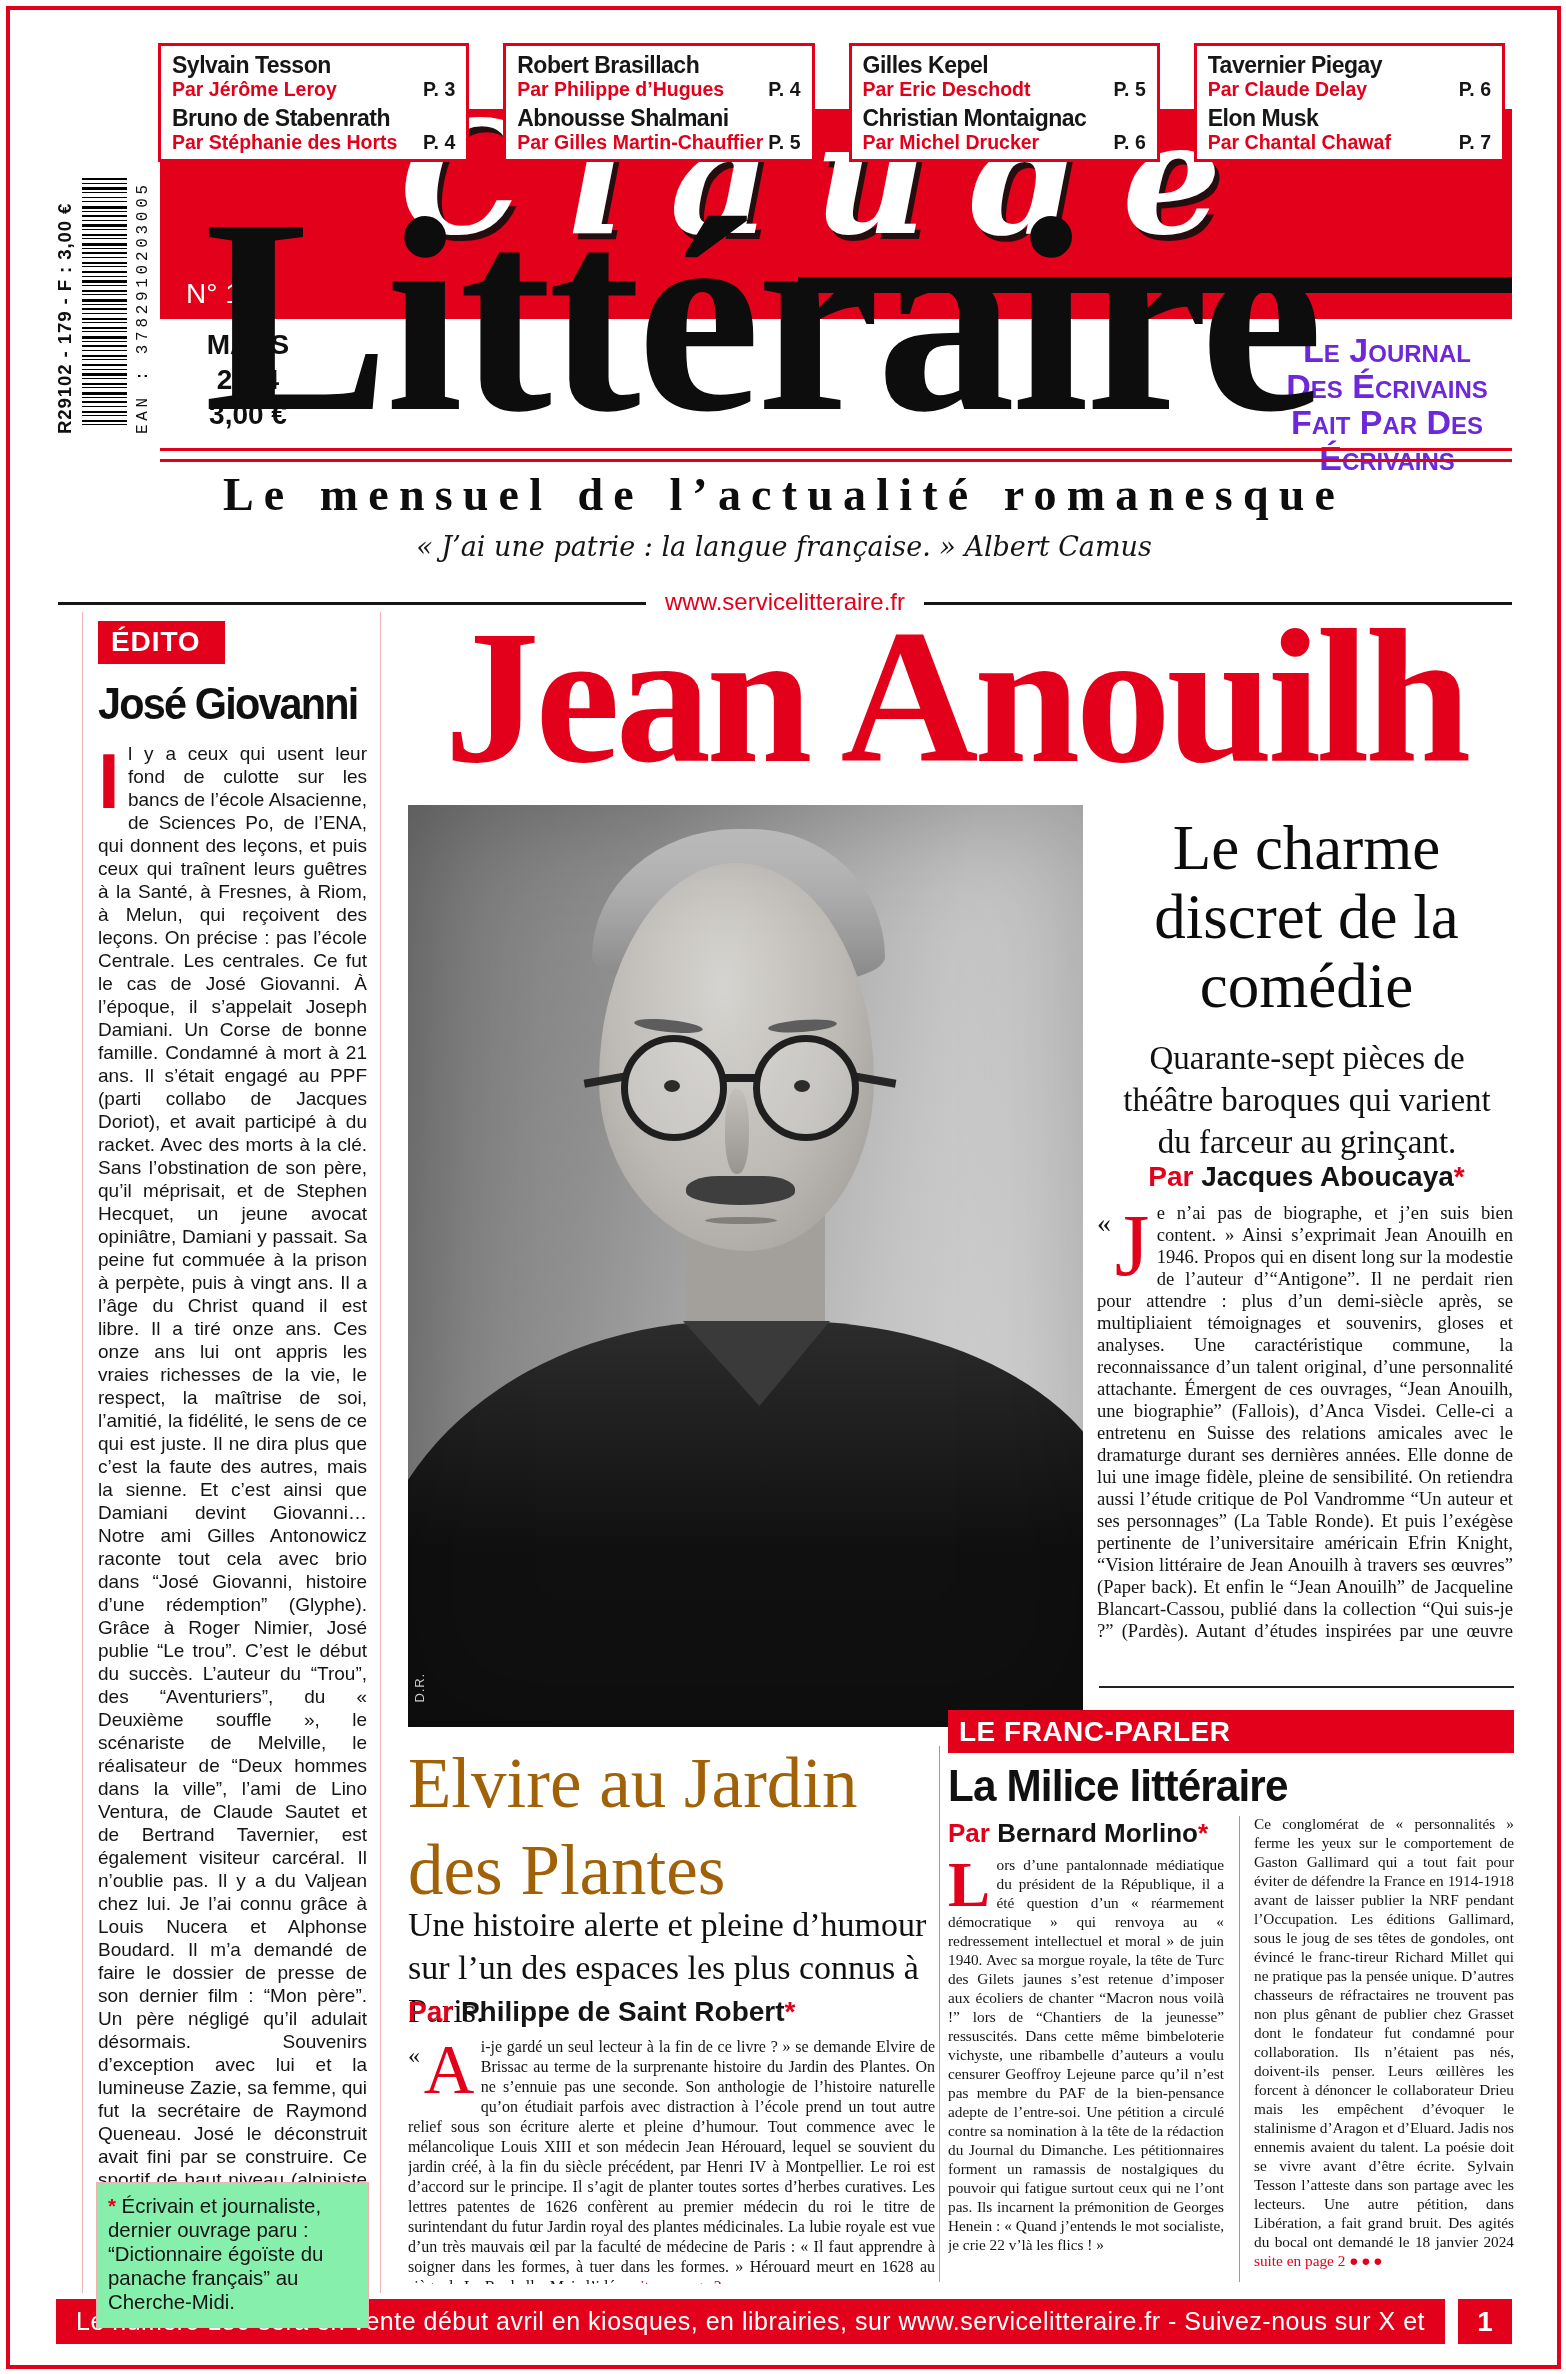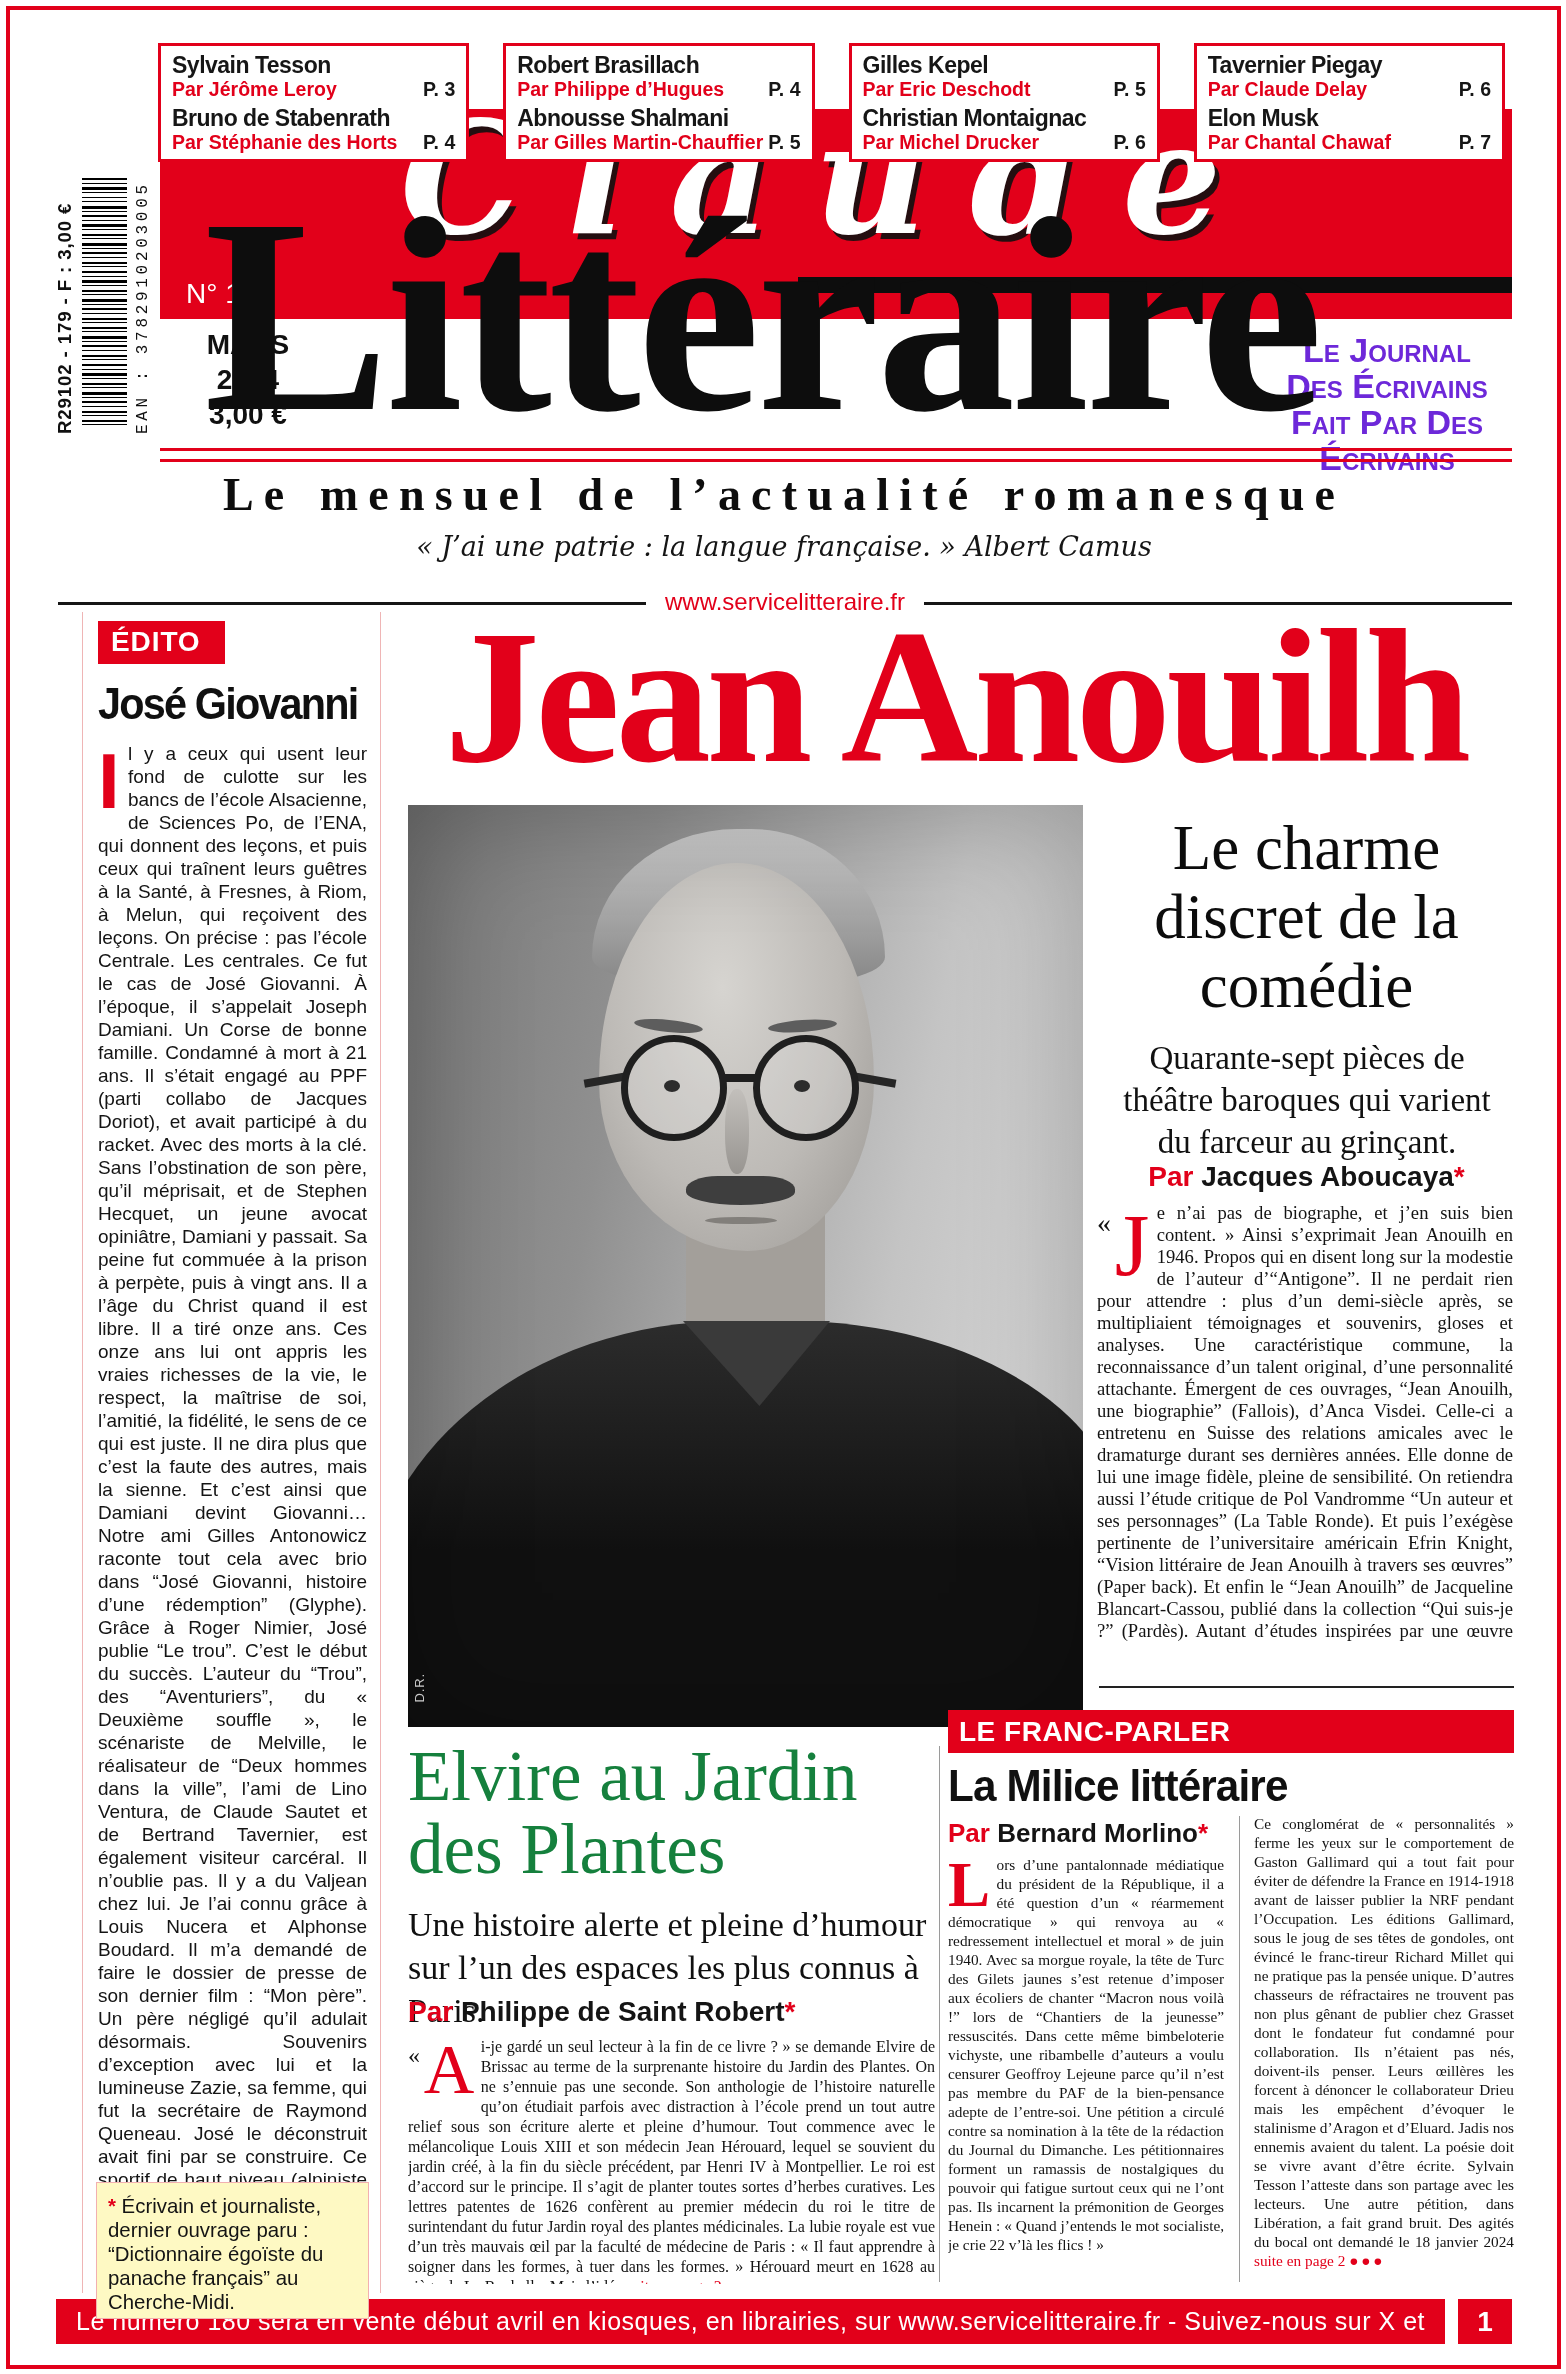--- a/index.html
+++ b/index.html
@@ -43,21 +43,21 @@
   .site-rule{ position:absolute; left:58px; top:602px; width:1454px; border-top:3.7px solid #161616; }
   .site-label{ position:absolute; left:58px; top:588px; width:1454px; text-align:center; pointer-events:none; }
   .site-label span{ background:#fff; padding:0 18.6px; color:var(--red); font-size:24px;margin-top:9px; }
 
   
   .edito{ position:absolute; left:82px; top:612px; width:299px; height:1681px; border-left:1.9px solid #efb5b5; border-right:1.9px solid #efb5b5; padding:9.3px 13px 0 15px; overflow:hidden; }
   .edito-label{ display:inline-block; background:var(--red); color:#fff; font-weight:bold; font-size:28px; padding:4.6px 24px 6.5px 13px; letter-spacing:0.9px; }
   .edito-title{ margin:15px 0 13px 0; font-weight:bold; font-size:44px; letter-spacing:-1.9px; transform:scaleX(0.94); transform-origin:left; white-space:nowrap; }
   .edito-body{ font-size:19px; line-height:23px; text-align:justify; color:#141414; }
   .edito-drop{ float:left; font-weight:bold; font-size:78px; line-height:70px; color:var(--red); margin:3.7px 8.3px 0 0; font-family:"Liberation Sans", sans-serif; }
-  .edito-foot{ position:absolute; left:96px; top:2182px; width:273px; border:1.9px solid #f2b0b0; padding:11px 11px 4px 11px; font-size:20.4px; line-height:24px; color:#141414; background:#fef9c3; z-index:6; }
+  .edito-foot{ position:absolute; left:96px; top:2182px; width:273px; border:1.9px solid #f2b0b0; padding:11px 11px 13px 11px; font-size:20.4px; line-height:24px; color:#141414; background:#86efac; z-index:6; }
   .star{ color:var(--red); font-weight:bold; }
 
   
   .lead-headline{ position:absolute; left:397px; top:601px; width:1117px; text-align:center; color:var(--red);
      font-family:"Liberation Serif", serif; font-weight:bold; font-size:191px; line-height:191px; letter-spacing:-4.6px; white-space:nowrap; z-index:4; }
   .photo{ position:absolute; left:408px; top:805px; width:675px; height:922px; overflow:hidden; background:#9a9a9a; }
   .ph{ position:absolute; }
   .ph-bg{ inset:0; background:linear-gradient(100deg,#777 0%,#909090 30%,#c4c4c4 68%,#dcdcdc 100%); }
   .ph-neck{ left:278px; top:399px; width:139px; height:176px; background:#a39f9a; }
   .ph-hair{ left:184px; top:24px; width:293px; height:158px; border-radius:52% 48% 40% 40% / 85% 85% 20% 20%; background:linear-gradient(#cdcdcd,#858585); }
@@ -92,21 +92,21 @@
   .serif-body{ font-family:"Liberation Serif", serif; text-align:justify; color:#131313; }
   .feature-body{ position:absolute; left:1097px; top:1202px; width:416px; height:443px; overflow:hidden; font-size:18.6px; line-height:22px; }
   .open-q{ float:left; font-size:28px; line-height:28px; margin:7.4px 3.7px 0 0; }
   .drop-serif{ float:left; font-family:"Liberation Serif", serif; color:var(--red); font-size:89px; line-height:74px; margin:5.6px 7.4px 0 0; }
   .lead-italic{ }
   .more{ font-weight:normal; }
   .dots{ letter-spacing:2.8px; }
   .feature-rule{ position:absolute; left:1099px; top:1686px; width:415px; border-top:2.8px solid #222; }
 
   
-  .elvire-title{ position:absolute; left:408px; top:1740px; width:538px; font-family:"Liberation Serif", serif; font-size:71px; line-height:73px; color:#15803d; }
+  .elvire-title{ position:absolute; left:408px; top:1740px; width:538px; font-family:"Liberation Serif", serif; font-size:71px; line-height:87px; color:#a16207; }
   .elvire-sub{ position:absolute; left:408px; top:1903px; width:533px; font-family:"Liberation Serif", serif; font-size:34px; line-height:43px; }
   .elvire-by{ position:absolute; left:408px; top:1996px; }
   .elvire-body{ position:absolute; left:408px; top:2037px; width:527px; height:247px; overflow:hidden; font-size:16px; line-height:20px; }
   .elvire-body .drop-serif{ font-size:70px; line-height:58px; margin:3.7px 6.5px 0 0; }
   .elvire-body .open-q{ font-size:24px; margin-top:3.7px; }
   .divider-v{ position:absolute; left:939px; top:1746px; height:536px; border-left:1.9px solid #9a9a9a; }
 
   
   .fp-banner{ position:absolute; left:948px; top:1710px; width:566px; height:43px; background:var(--red); color:#fff; font-weight:bold; font-size:28px; line-height:43px; padding-left:11px; letter-spacing:0.5px; }
   .fp-title{ position:absolute; left:948px; top:1761px; font-weight:bold; font-size:44px; letter-spacing:-0.9px; transform:scaleX(0.96); transform-origin:left; white-space:nowrap; }

